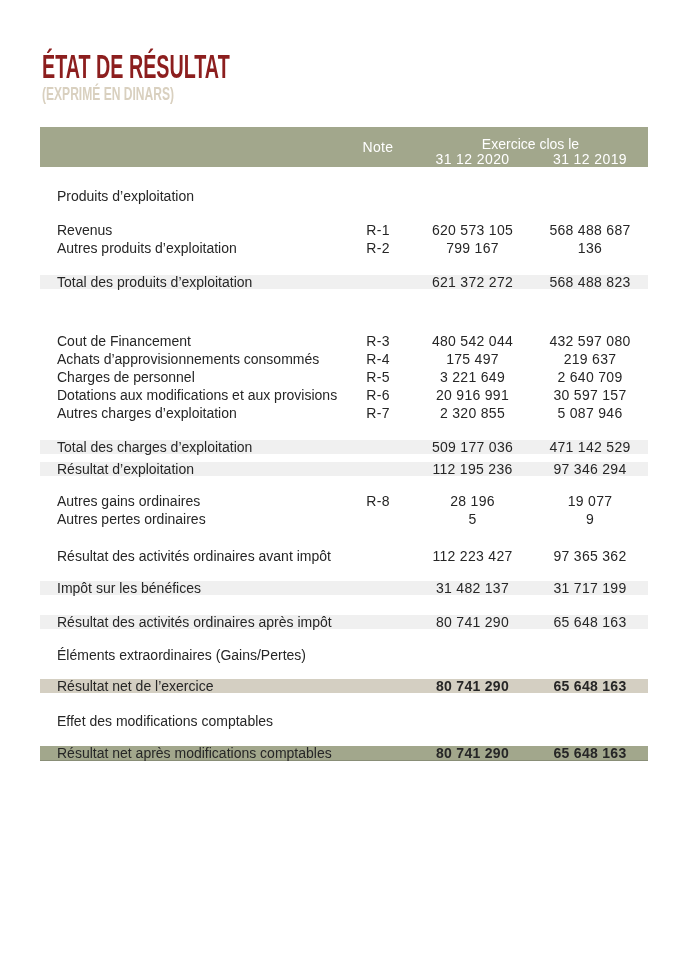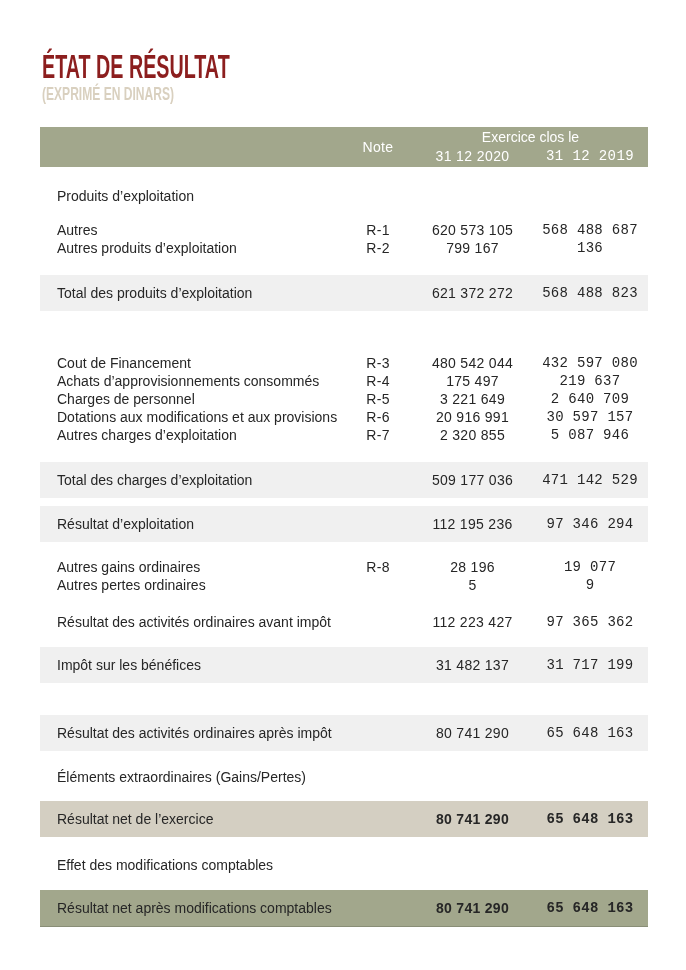--- a/index.html
+++ b/index.html
@@ -19,37 +19,37 @@
     white-space:nowrap;line-height:32px;letter-spacing:0px;
   }
   .doc-title .sub{
     font-size:18px;font-weight:700;color:#D9D0BF;
     transform:scaleX(0.67);transform-origin:left top;
     white-space:nowrap;line-height:19px;margin-top:3px;
   }
   
   .fin-table{position:absolute;left:40px;top:127px;width:608px;font-size:14px;}
   .row{display:flex;align-items:center;height:18px;}
-  .row.band{height:36px;}
+  .row.band{height:14px;}
   .band-gray{background:#F0F0F0;}
   .band-tan{background:#D4CFC2;}
   .band-olive{background:#A2A78C;border-bottom:1px solid rgba(0,0,0,0.15);}
   .c-label{width:303px;padding-left:17px;box-sizing:border-box;white-space:nowrap;}
   .c-note{width:70px;text-align:center;letter-spacing:0.3px;}
   .c-v{width:119px;text-align:center;letter-spacing:0.3px;white-space:nowrap;}
-  .c-v2{width:116px;text-align:center;letter-spacing:0.3px;white-space:nowrap;font-family:Liberation Mono, monospace;}
+  .c-v2{width:116px;text-align:center;letter-spacing:0.3px;white-space:nowrap;}
   .band-tan .c-v,.band-tan .c-v2,
   .band-olive .c-v,.band-olive .c-v2{font-weight:700;}
   
   .header-band{
     display:flex;height:40px;background:#A2A78C;color:#ffffff;
   }
   .header-band .c-note{display:flex;align-items:center;justify-content:center;}
   .vals-hdr{width:235px;display:flex;flex-direction:column;}
-  .vals-hdr .period{text-align:center;padding-top:2px;height:15px;}
+  .vals-hdr .period{text-align:center;padding-top:9px;height:15px;}
   .vals-hdr .dates{flex:1;display:flex;align-items:center;}
   .vals-hdr .dates .c-v,.vals-hdr .dates .c-v2{letter-spacing:0.4px;}
 </style>
 </head>
 <body>
 
 <div class="page">
 
   <div class="doc-title">
     <div class="main">ÉTAT DE RÉSULTAT</div>
@@ -71,21 +71,21 @@
     </div>
 
     <div class="row section" style="margin-top:20px">
       <div class="c-label">Produits d’exploitation</div>
       <div class="c-note"></div>
       <div class="c-v"></div>
       <div class="c-v2"></div>
     </div>
 
     <div class="row item" style="margin-top:16px">
-      <div class="c-label">Autres</div>
+      <div class="c-label">Revenus</div>
       <div class="c-note">R-1</div>
       <div class="c-v">620 573 105</div>
       <div class="c-v2">568 488 687</div>
     </div>
 
     <div class="row item">
       <div class="c-label">Autres produits d’exploitation</div>
       <div class="c-note">R-2</div>
       <div class="c-v">799 167</div>
       <div class="c-v2">136</div>
@@ -168,21 +168,21 @@
       <div class="c-v2">97 365 362</div>
     </div>
 
     <div class="row band band-gray" style="margin-top:16px">
       <div class="c-label">Impôt sur les bénéfices</div>
       <div class="c-note"></div>
       <div class="c-v">31 482 137</div>
       <div class="c-v2">31 717 199</div>
     </div>
 
-    <div class="row band band-gray" style="margin-top:32px">
+    <div class="row band band-gray" style="margin-top:20px">
       <div class="c-label">Résultat des activités ordinaires après impôt</div>
       <div class="c-note"></div>
       <div class="c-v">80 741 290</div>
       <div class="c-v2">65 648 163</div>
     </div>
 
     <div class="row section" style="margin-top:17px">
       <div class="c-label">Éléments extraordinaires (Gains/Pertes)</div>
       <div class="c-note"></div>
       <div class="c-v"></div>

